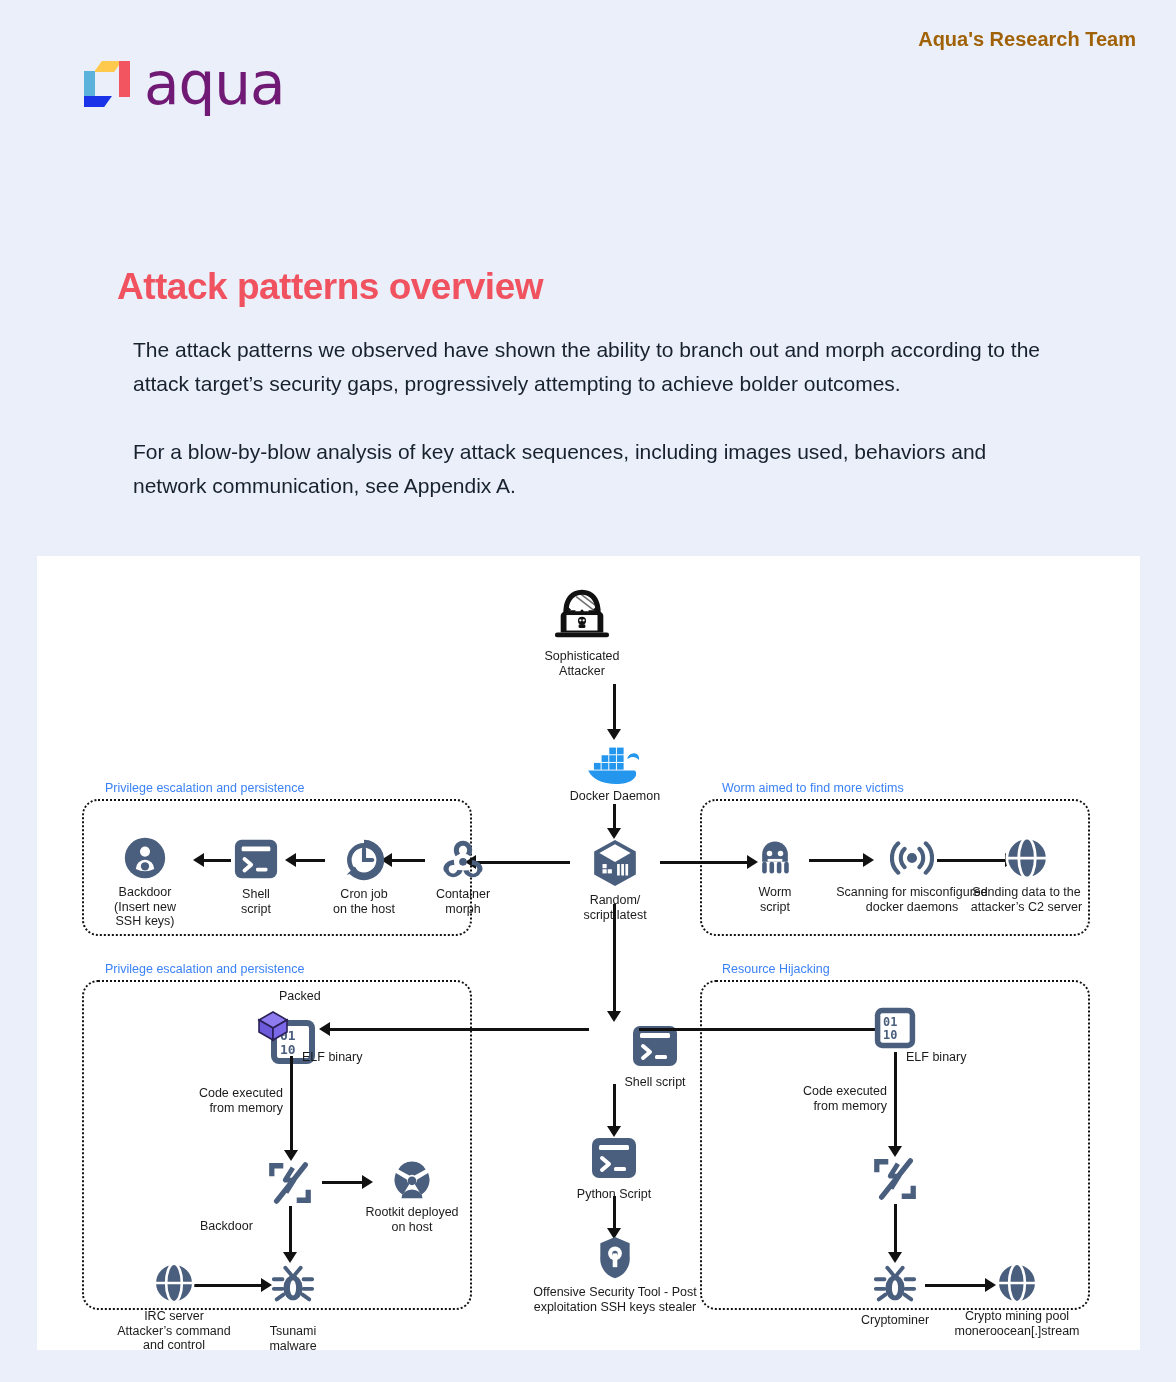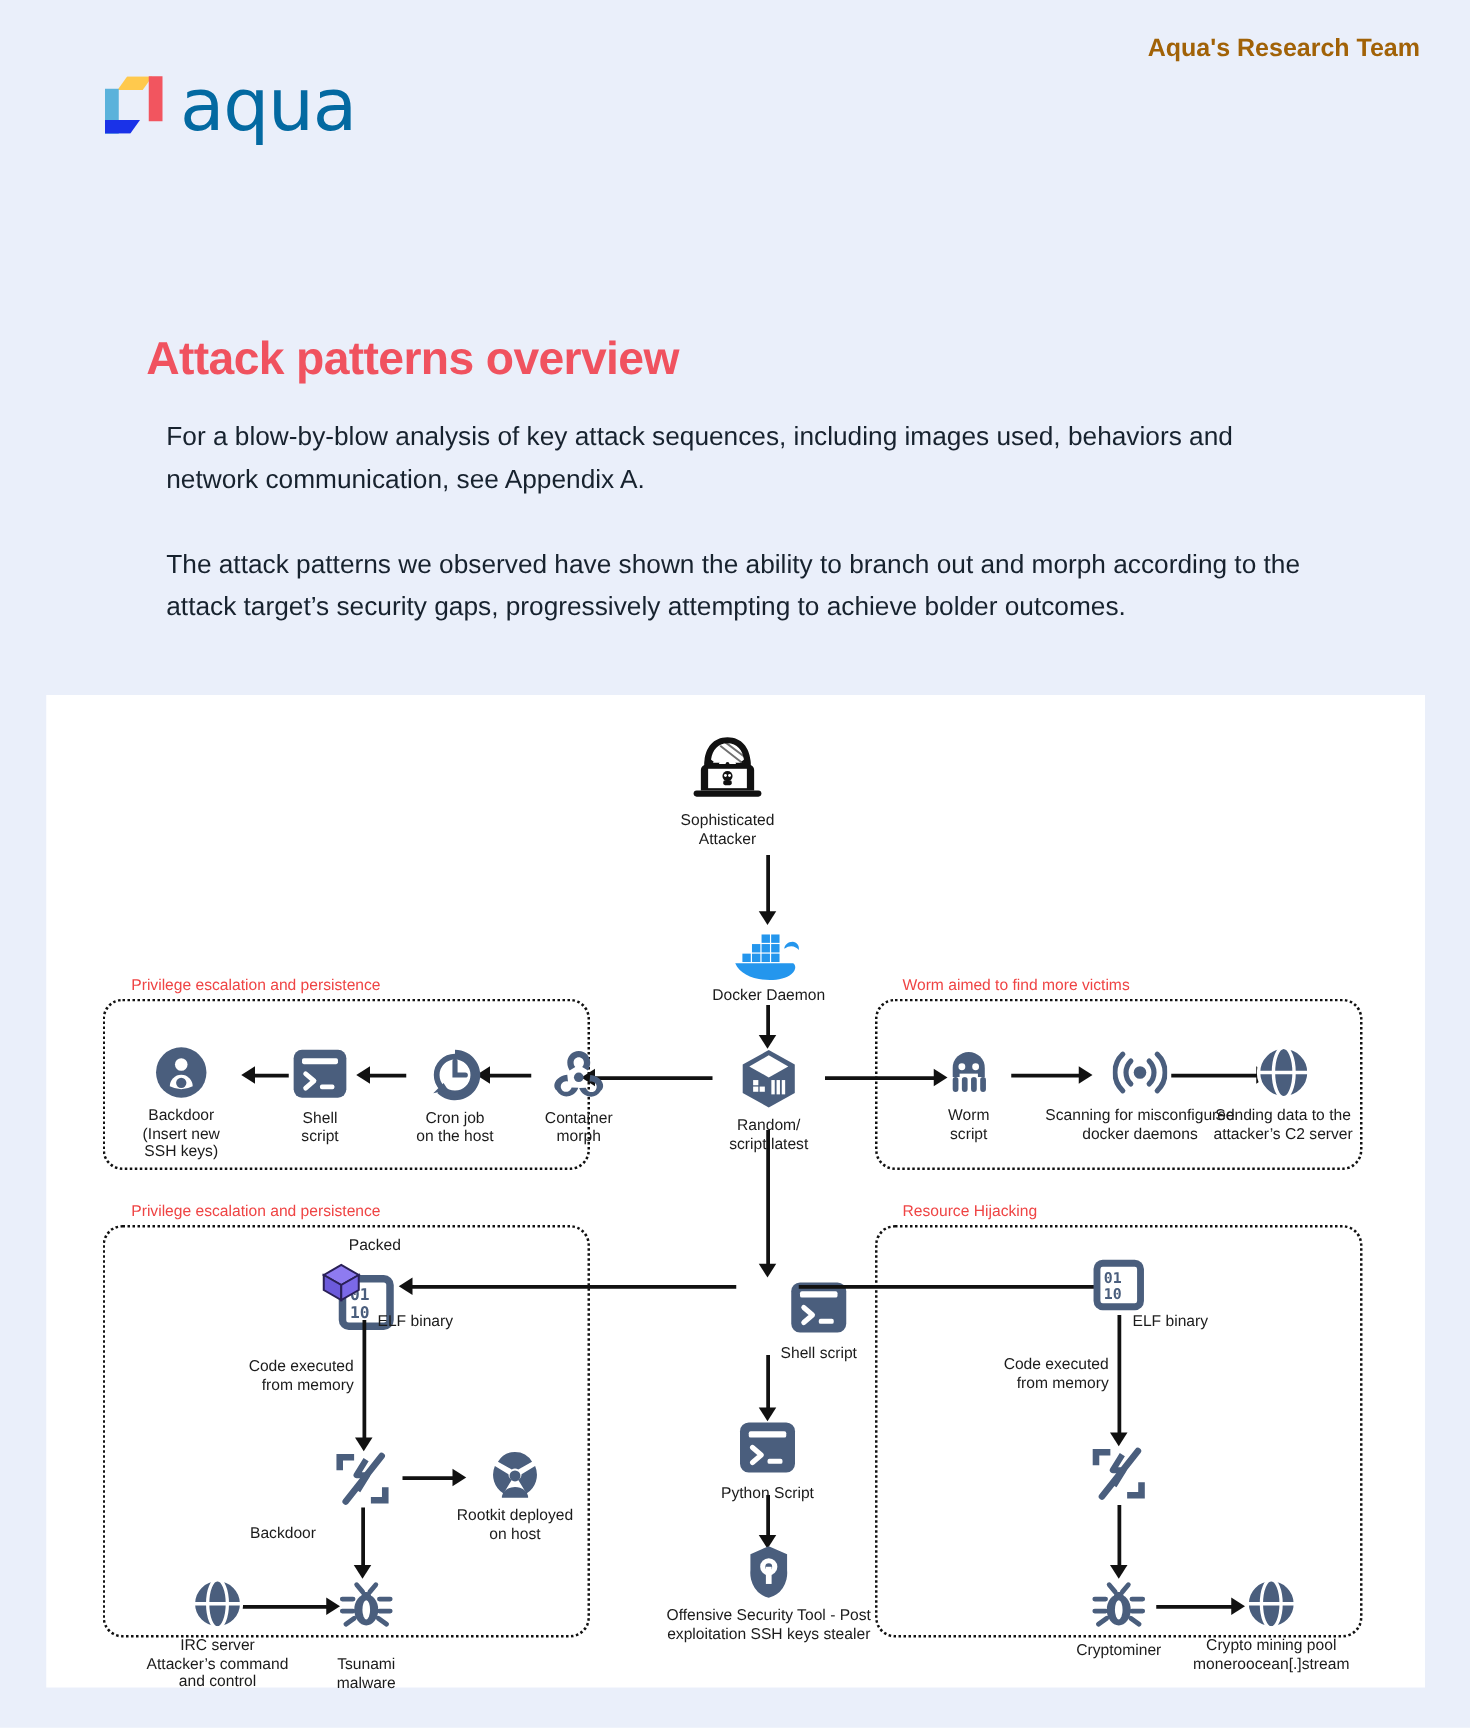--- a/index.html
+++ b/index.html
@@ -14,21 +14,21 @@
   
   .aqua-logo { position: absolute; left: 84px; top: 50px; display: flex; align-items: center; gap: 14px; }
   .aqua-mark { position: relative; width: 46px; height: 46px; }
   .aqua-mark .sq { position: absolute; }
   .aqua-mark .s-top    { left: 10px;  top: 0;    width: 28px; height: 11px; background: #FFC94D;
                          clip-path: polygon(0 100%, 28% 0, 100% 0, 72% 100%); }
   .aqua-mark .s-right  { right: 0;    top: 0;    width: 11px; height: 36px; background: #F2555F; }
   .aqua-mark .s-left   { left: 0;     top: 10px; width: 11px; height: 36px; background: #5BB2DB; }
   .aqua-mark .s-bottom { left: 0;     bottom: 0; width: 28px; height: 11px; background: #1A32E8;
                          clip-path: polygon(0 0, 100% 0, 72% 100%, 0 100%); }
-  .aqua-word { font-size: 58px; font-weight: 400; color: #0369a1; letter-spacing: -1px;
+  .aqua-word { font-size: 58px; font-weight: 400; color: #701a75; letter-spacing: -1px;
                font-family: "DejaVu Sans", sans-serif; }
 
   .naut-logo { position: absolute; right: 40px; top: 22px; display: flex; flex-direction: column;
                align-items: flex-end; }
   .naut-top { display: flex; align-items: flex-start; gap: 4px; }
   .naut-words { display: flex; flex-direction: column; align-items: flex-start; margin-top: 6px; }
   .naut-team { font-size: 30px; font-weight: 700; color: #5AC8E8; line-height: 0.9;
                font-family: "DejaVu Sans", sans-serif; letter-spacing: -0.5px; }
   .naut-name { font-size: 58px; font-weight: 700; color: #12212E; line-height: 0.95;
                font-family: "DejaVu Sans", sans-serif; letter-spacing: -2px; margin-top: -2px; }
@@ -46,21 +46,21 @@
   .card { position: absolute; left: 37px; top: 556px; width: 1103px; height: 794px;
           background: #ffffff; }
 
   
   .node { position: absolute; display: flex; flex-direction: column; align-items: center; }
   .node .lbl { font-size: 12.5px; line-height: 14.5px; color: #1b1b1b; text-align: center;
                margin-top: 5px; white-space: nowrap; }
   .ico { display: block; }
 
   .group { position: absolute; border: 2.5px dotted #111; border-radius: 16px; }
-  .group-title { position: absolute; font-size: 12.5px; color: #ef4444; white-space: nowrap; text-align: center; }
+  .group-title { position: absolute; font-size: 12.5px; color: #3b82f6; white-space: nowrap; text-align: center; }
 
   .edge { position: absolute; background: #111; }
   .edge.h { height: 2.5px; }
   .edge.v { width: 2.5px; }
   .ah { position: absolute; width: 0; height: 0; }
   .ah.r { border-top: 7px solid transparent; border-bottom: 7px solid transparent; border-left: 11px solid #111; }
   .ah.l { border-top: 7px solid transparent; border-bottom: 7px solid transparent; border-right: 11px solid #111; }
   .ah.d { border-left: 7px solid transparent; border-right: 7px solid transparent; border-top: 11px solid #111; }
 
   .elbl { position: absolute; font-size: 12.5px; line-height: 14.5px; color: #1b1b1b;
@@ -80,22 +80,22 @@
     </div>
     <div class="aqua-word">aqua</div>
   </div>
 
   <div class="naut-logo">
     <div class="naut-sub">Aqua's Research Team</div>
   </div>
 
   <div class="title">Attack patterns overview</div>
   <div class="body-txt">
+    <p>The attack patterns we observed have shown the ability to branch out and morph according to the attack target’s security gaps, progressively attempting to achieve bolder outcomes.</p>
     <p>For a blow-by-blow analysis of key attack sequences, including images used, behaviors and network communication, see Appendix A.</p>
-    <p>The attack patterns we observed have shown the ability to branch out and morph according to the attack target’s security gaps, progressively attempting to achieve bolder outcomes.</p>
   </div>
 
   <div class="card">
 
     <svg width="0" height="0" style="position:absolute" aria-hidden="true">
       <defs>
         <symbol id="i-terminal" viewBox="0 0 48 48">
           <rect x="2" y="4" width="44" height="40" rx="7" fill="#4A5E7D"></rect>
           <rect x="9" y="11" width="30" height="5" rx="1.5" fill="#fff"></rect>
           <path d="M12 24 l7 6 -7 6" stroke="#fff" stroke-width="4" fill="none" stroke-linecap="round" stroke-linejoin="round"></path>

